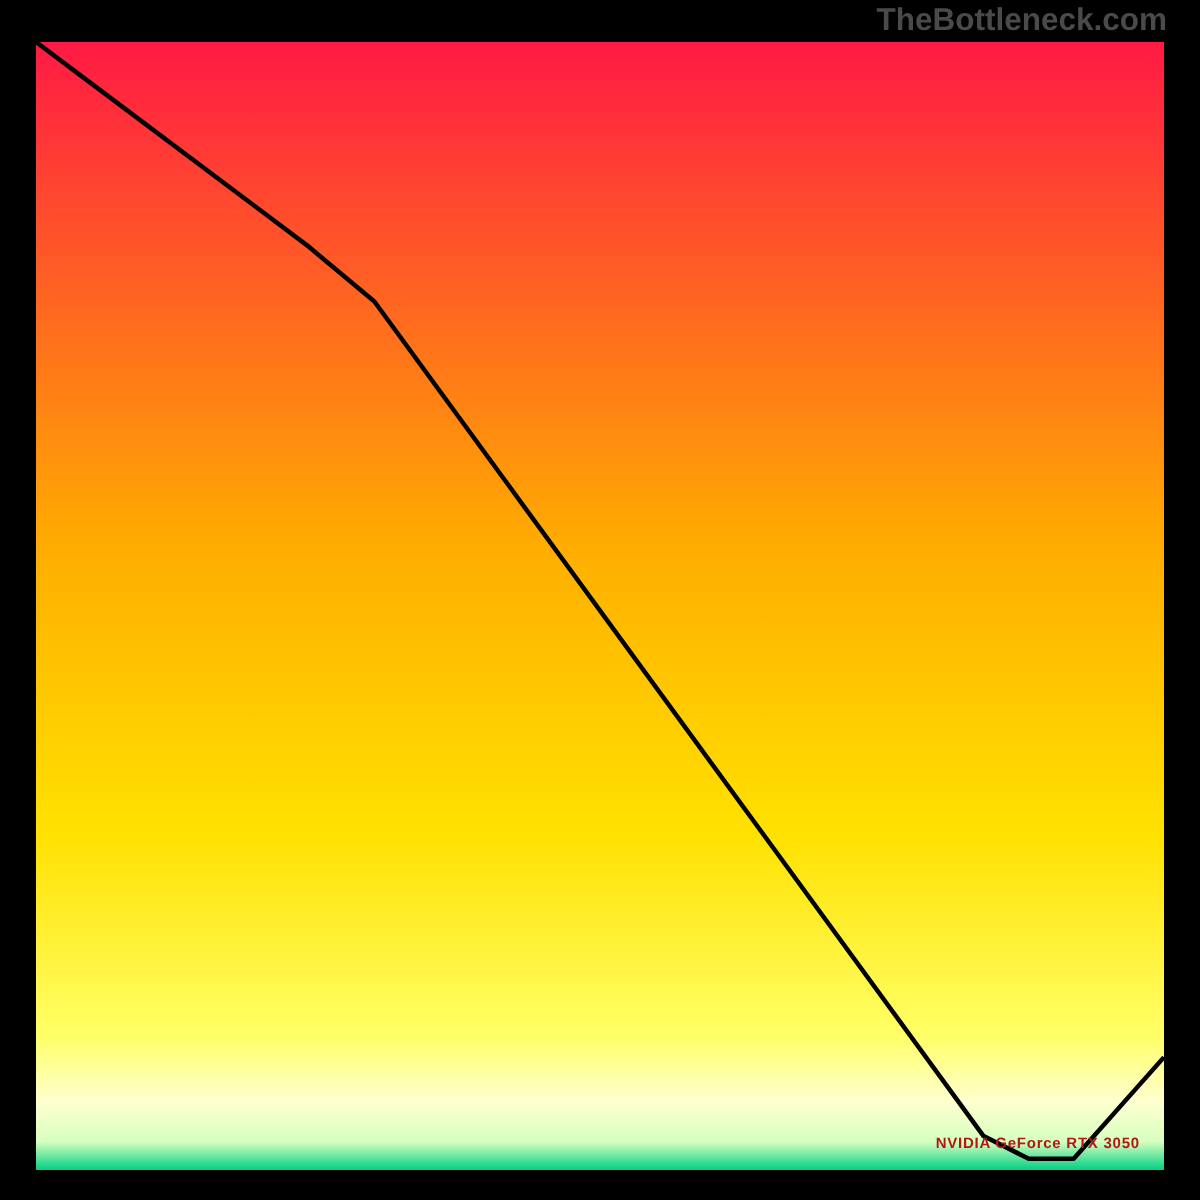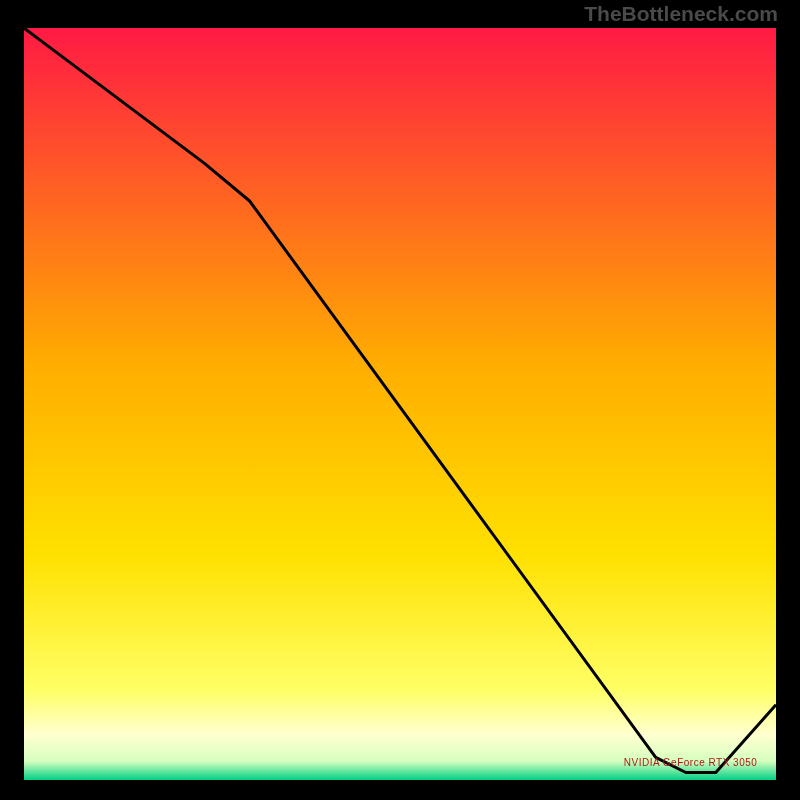--- a/index.html
+++ b/index.html
@@ -27,21 +27,21 @@
   }
   svg {
     position: absolute;
     left: 0;
     top: 0;
   }
   .annotation {
     position: absolute;
     color: #b01818;
     font-size: 10px;
-    font-weight: normal;
+    font-weight: bold;
     letter-spacing: 0.5px;
     white-space: nowrap;
   }
 </style>
 </head>
 <body>
 
 <div class="container">
 
   <div class="watermark">TheBottleneck.com</div>

